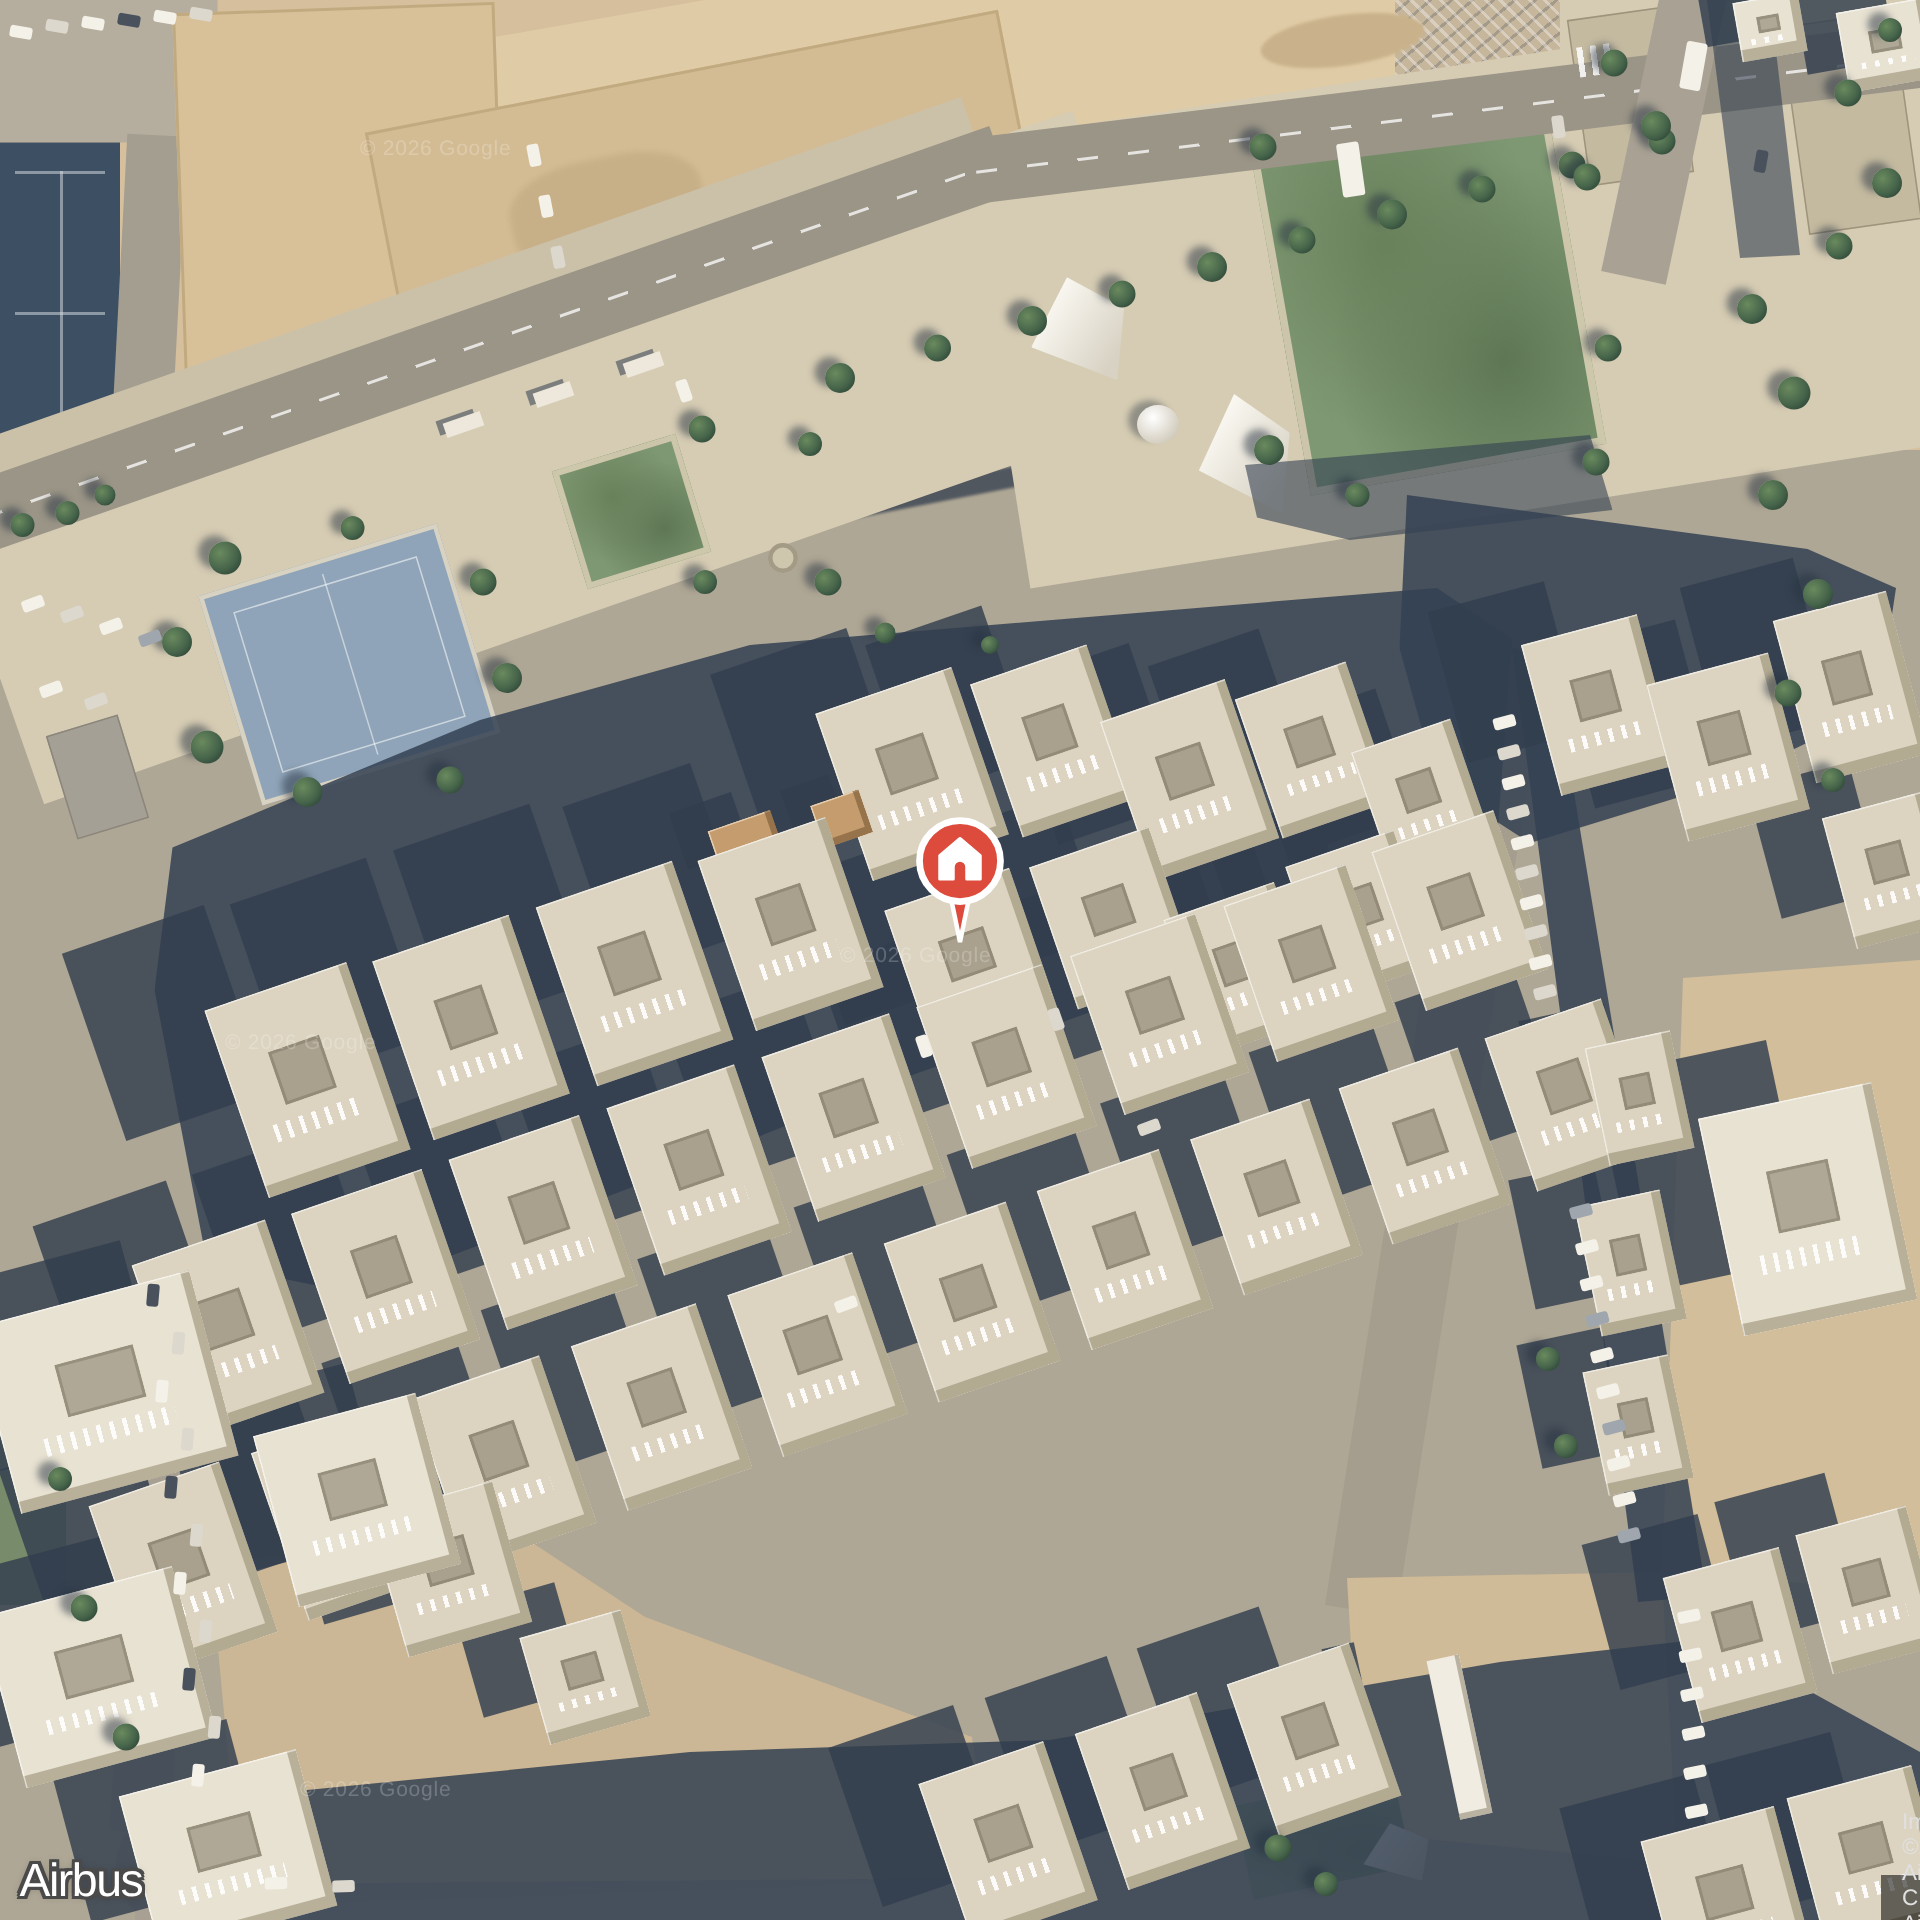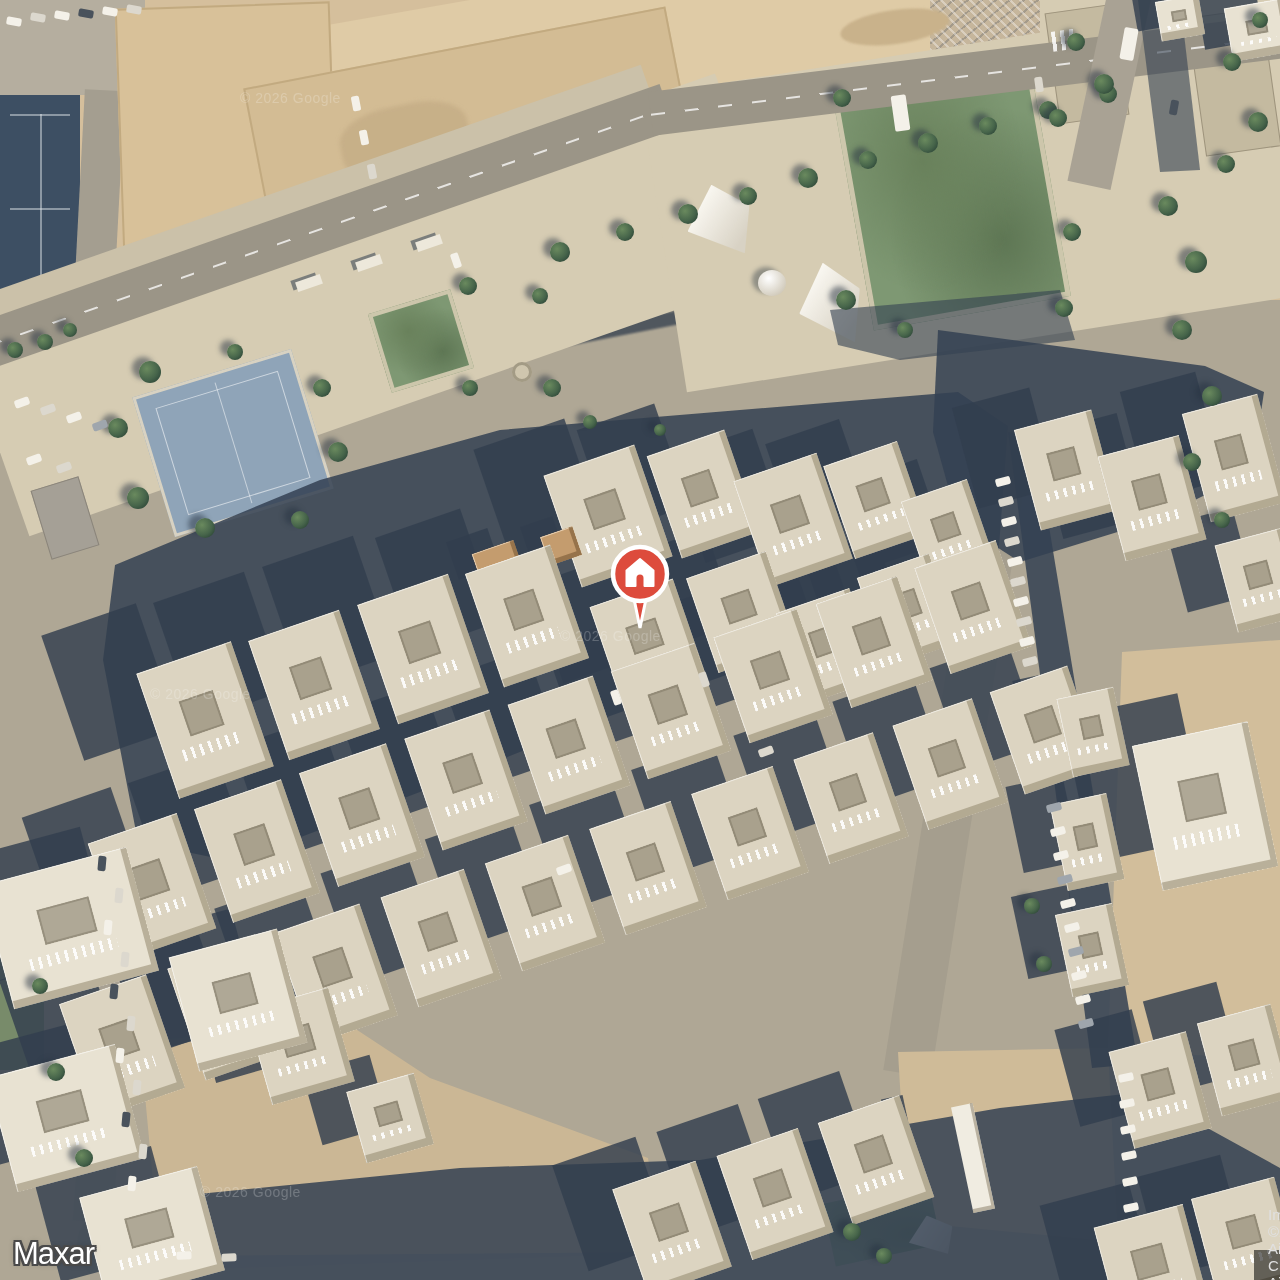--- a/index.html
+++ b/index.html
@@ -575,17 +575,17 @@
     <path d="M31 70 L38 104 L45 70 Z" fill="#DD4B3C" stroke="#ffffff" stroke-width="3"></path>
     <circle cx="38" cy="50" r="27" fill="#DD4B3C" stroke="#ffffff" stroke-width="4.5"></circle>
     <path d="M38 35 L24.5 46.5 V62 H33.5 V54 a4.5 4.5 0 0 1 9 0 V62 H51.5 V46.5 Z" fill="#ffffff" stroke="#ffffff" stroke-width="2" stroke-linejoin="round"></path>
   </svg>
 
   <div class="wm" style="left:150px;top:686px">© 2026 Google</div>
   <div class="wm" style="left:560px;top:628px">© 2026 Google</div>
   <div class="wm" style="left:200px;top:1184px">© 2026 Google</div>
   <div class="wm" style="left:240px;top:90px">© 2026 Google</div>
 
-  <div id="glogo">Maxar</div>
+  <div id="glogo">Airbus</div>
   <div id="attrib">
     <span>Imagery ©2026 Airbus, CNES / Airbus, Maxar Technologies</span>
   </div>
 </div>
 
 </body></html>

